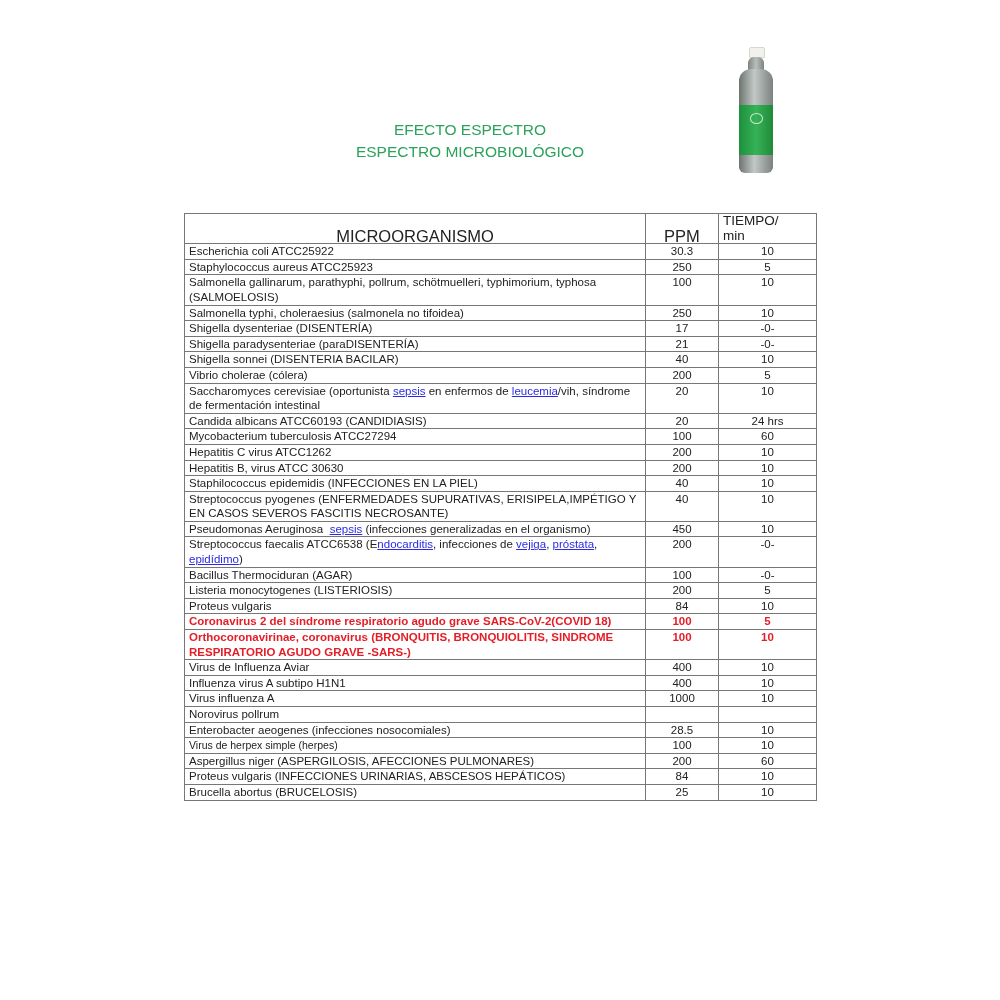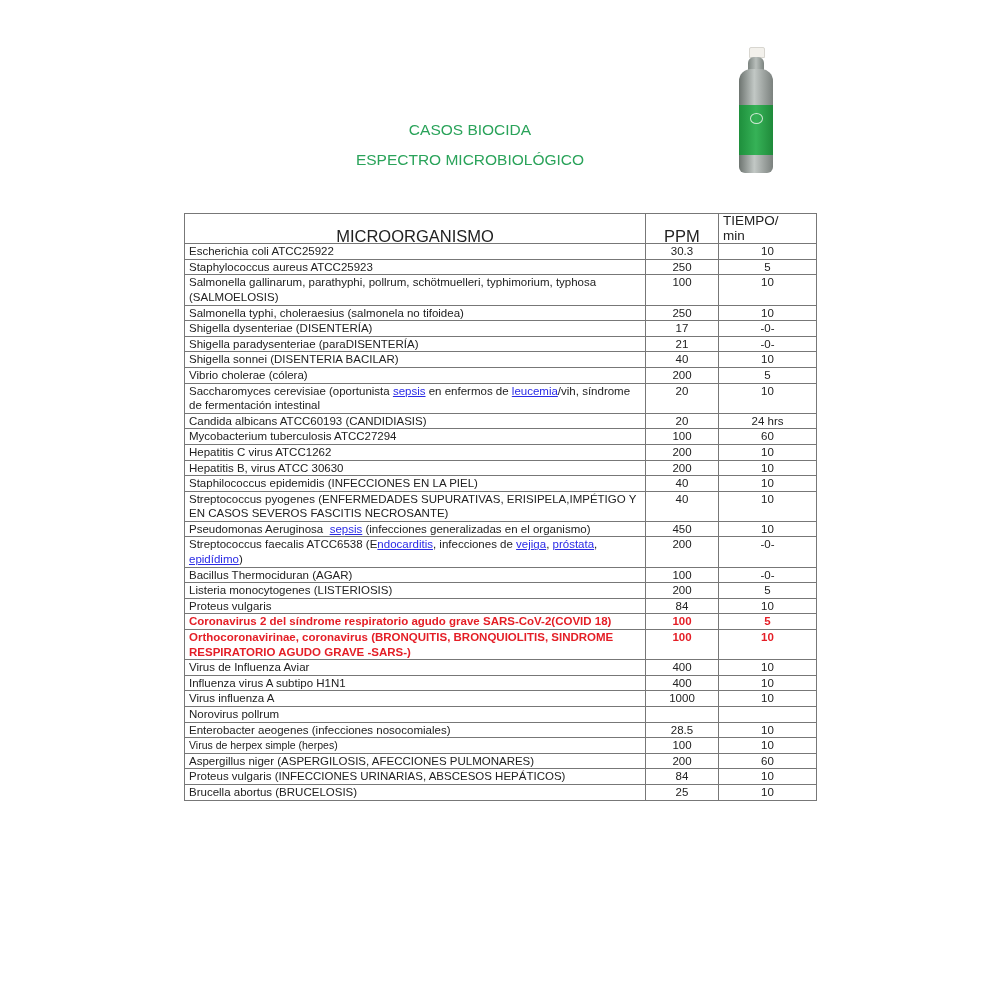--- a/index.html
+++ b/index.html
@@ -1,21 +1,21 @@
 <!DOCTYPE html>
 <html><head>
 <meta charset="utf-8">
 <style>
   html, body { margin: 0; padding: 0; background: #ffffff; }
   body { width: 1000px; height: 1000px; position: relative; overflow: hidden;
          font-family: "Liberation Sans", sans-serif; color: #222; }
   .title { position: absolute; left: 300px; width: 340px; text-align: center;
            color: #2aa35a; font-size: 15.5px; line-height: 20px; }
   .title1 { top: 120px; }
-  .title2 { top: 150px; }
+  .title2 { top: 142px; }
   .bottle { position: absolute; left: 738px; top: 47px; width: 36px; height: 128px; }
   .bottle .cap { position: absolute; left: 11px; top: 0; width: 14px; height: 9px;
                  background: #f3f1ec; border: 1px solid #d8d6d0; border-radius: 2px 2px 0 0; }
   .bottle .neck { position: absolute; left: 10px; top: 10px; width: 16px; height: 14px;
                   background: linear-gradient(90deg,#7c8480,#b9bfbc,#7c8480);
                   border-radius: 6px 6px 0 0; }
   .bottle .body { position: absolute; left: 1px; top: 22px; width: 34px; height: 104px;
                   background: linear-gradient(90deg,#6d7470,#c2c8c5 45%,#7b817e);
                   border-radius: 12px 12px 6px 6px; }
   .bottle .label { position: absolute; left: 1px; top: 58px; width: 34px; height: 50px;
@@ -33,21 +33,21 @@
   th.h-time { font-size: 13.5px; text-align: left; line-height: 17px; padding-bottom: 4px; }
   td.num { text-align: center; }
   tr.red td { color: #e41e26; font-weight: bold; }
   tr.bold td.name { font-weight: normal; }
   tr.small td.name { font-size: 10.5px; }
   a.lnk { color: #2a2ae6; text-decoration: underline; }
 </style>
 </head>
 <body>
 
-<div class="title title1">CASOS BIOCIDA</div>
+<div class="title title1">EFECTO ESPECTRO</div>
 <div class="title title2">ESPECTRO MICROBIOLÓGICO</div>
 
 <div class="bottle">
   <div class="cap"></div>
   <div class="neck"></div>
   <div class="body"></div>
   <div class="label"></div>
   <div class="logo"></div>
 </div>
 

